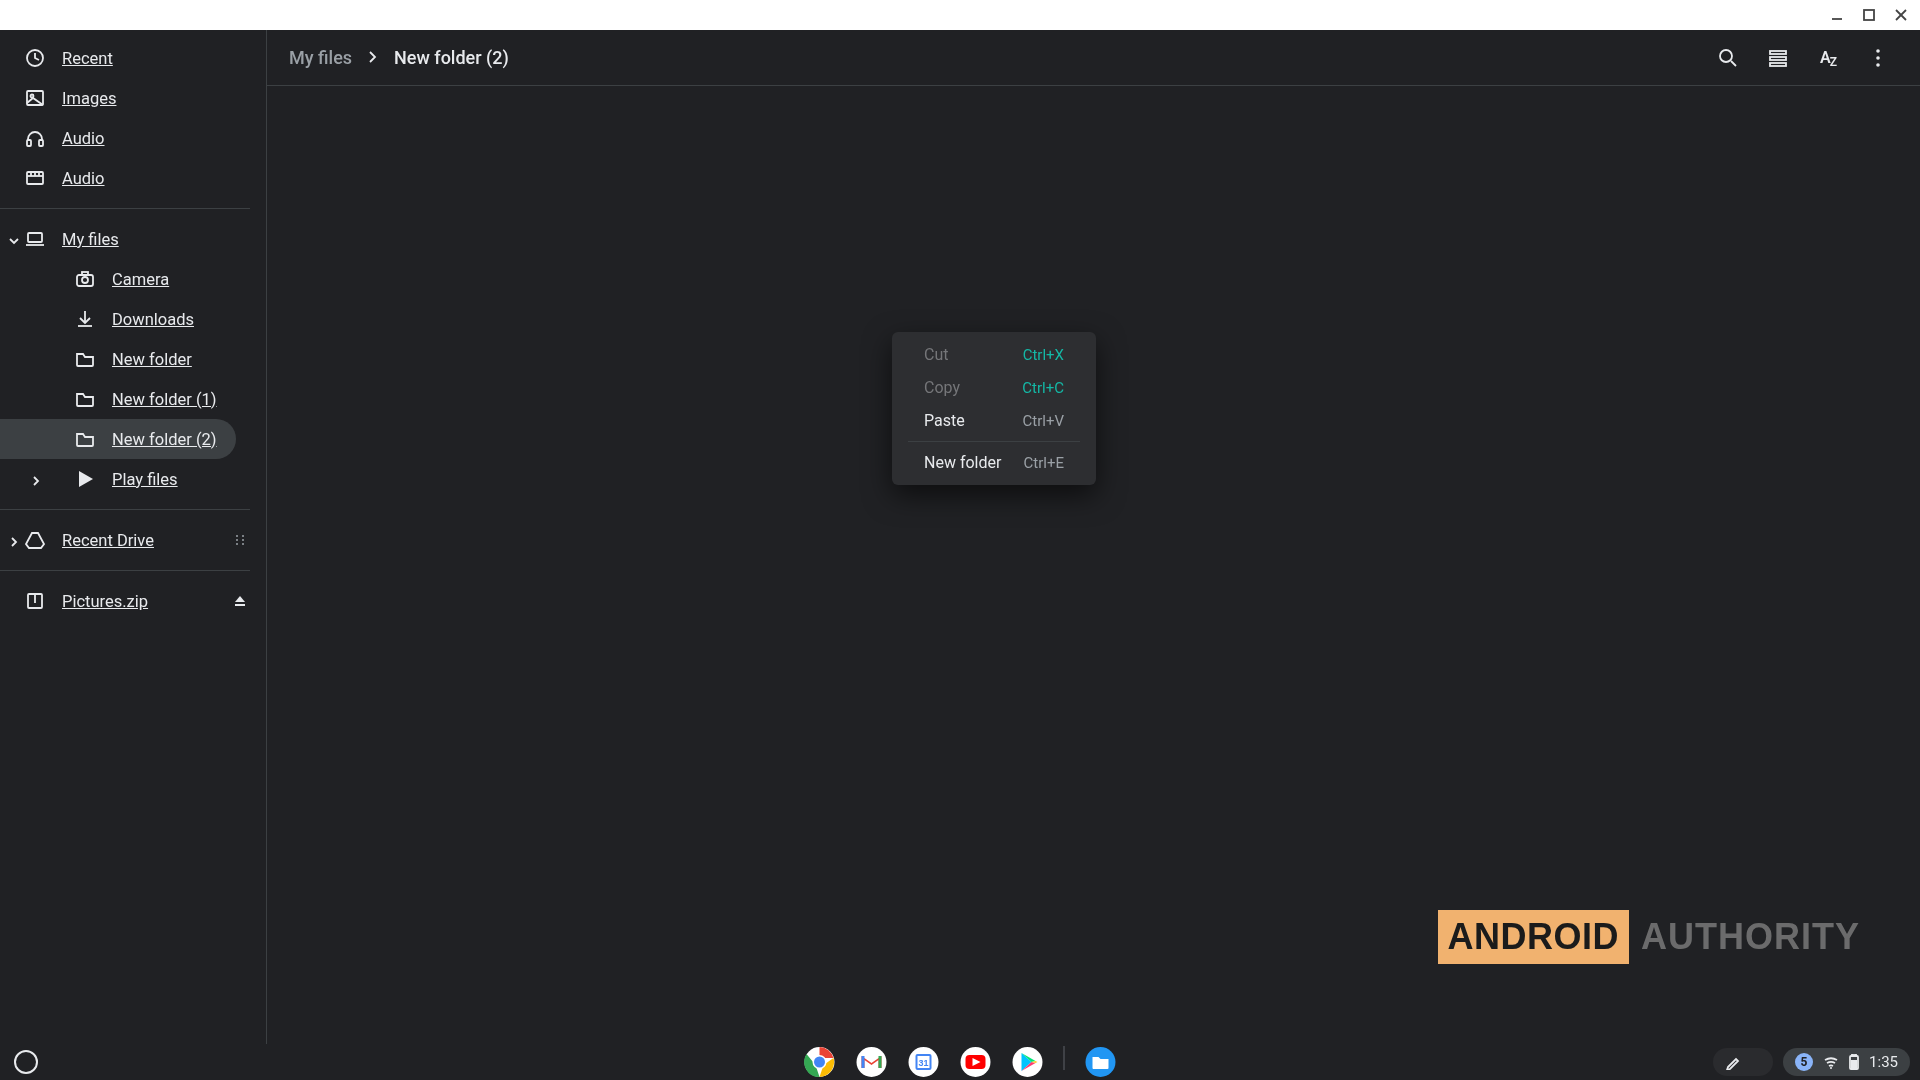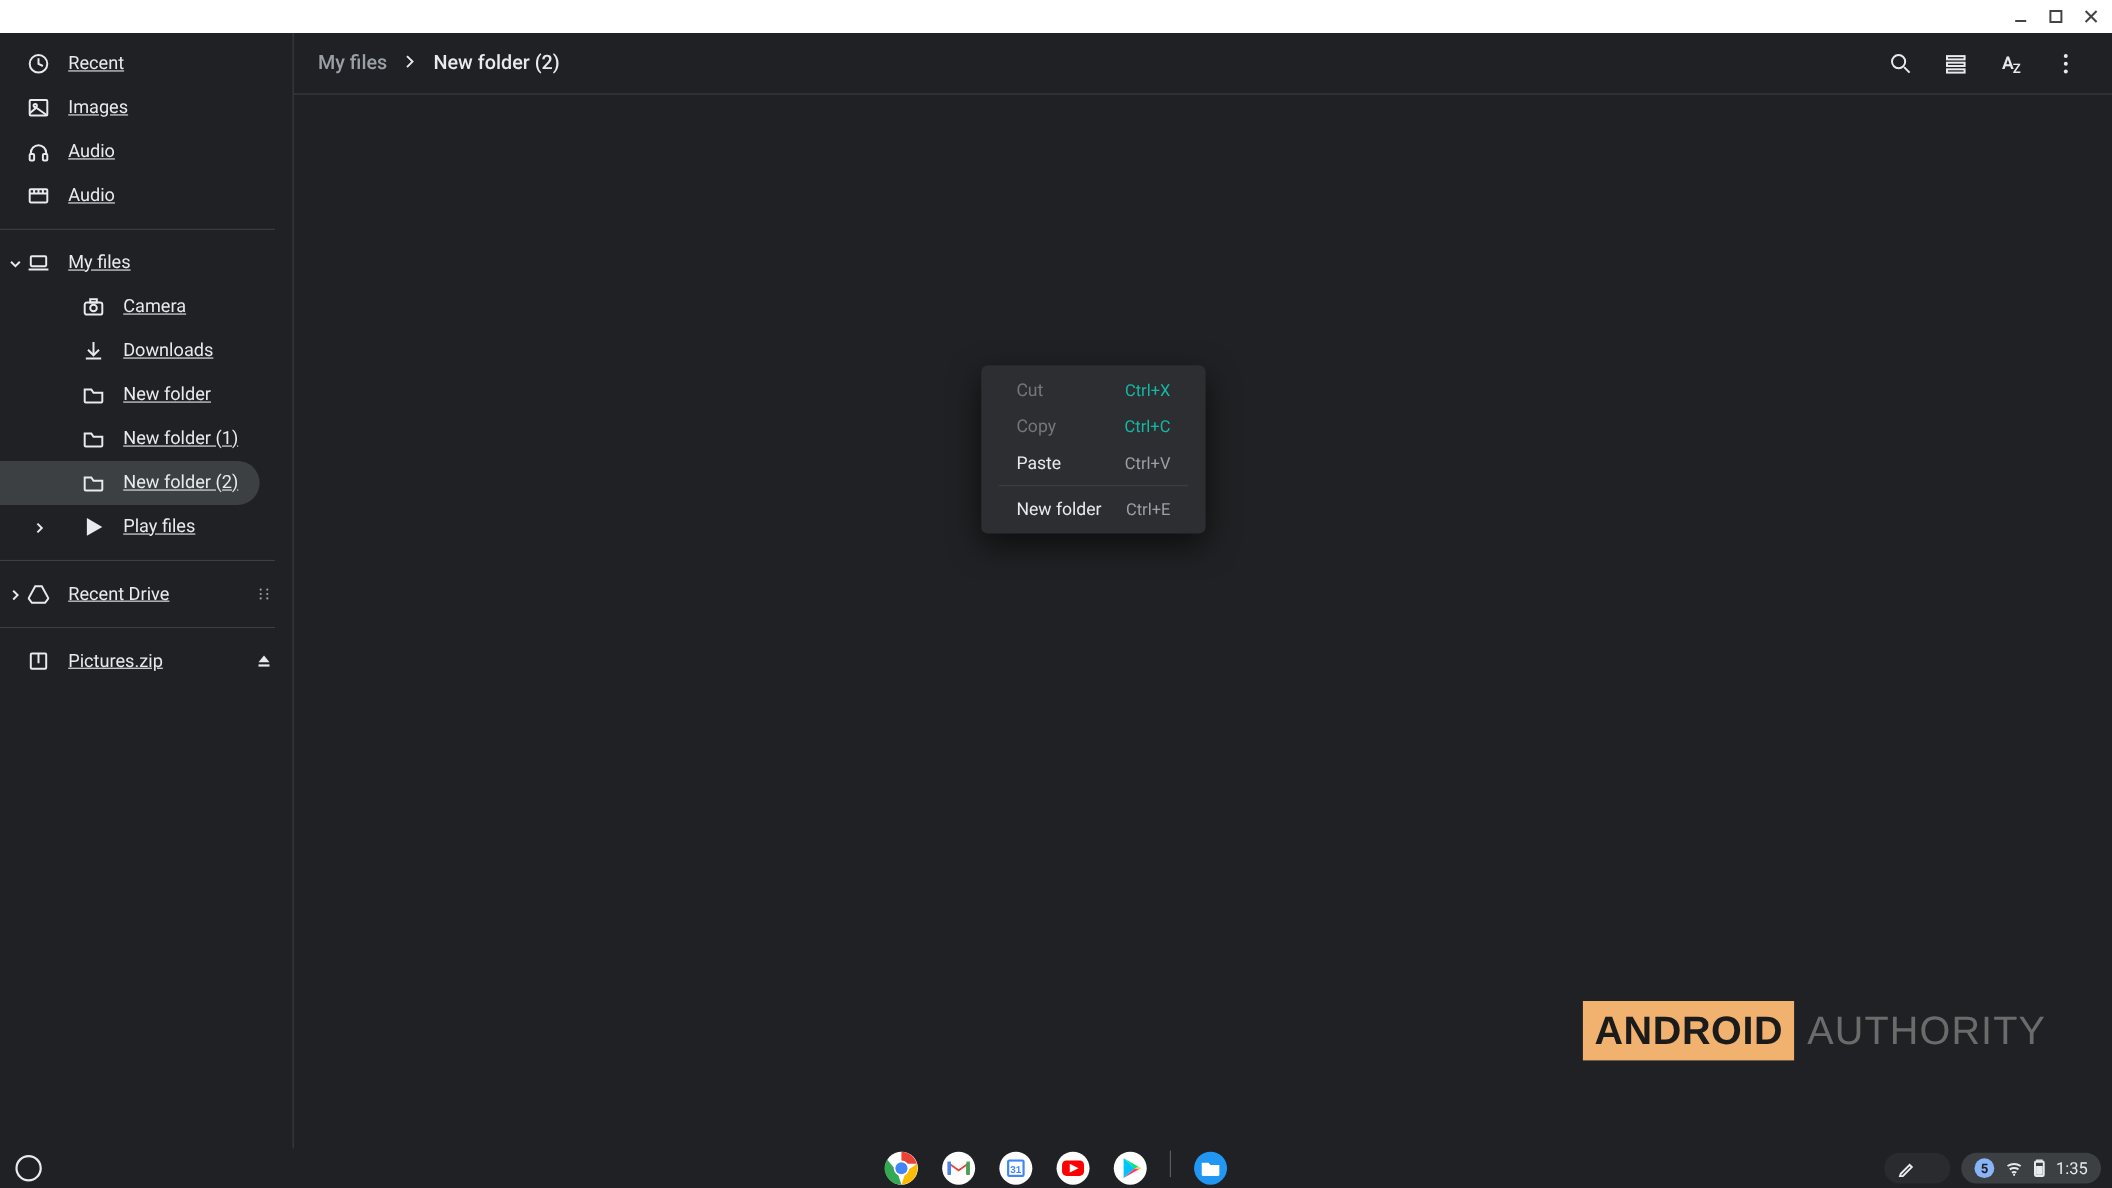--- a/index.html
+++ b/index.html
@@ -32,21 +32,21 @@
   
   .ctx { position:absolute; left:625px; top:246px; width:204px; background:#2d2e31; border-radius:6px; box-shadow:0 10px 28px rgba(0,0,0,.6); padding:6px 16px; }
   .ctx-item { height:33px; display:flex; align-items:center; justify-content:space-between; padding:0 16px; font-size:16px; cursor:pointer; color:#e8eaed; }
   .ctx-item.disabled { color:#757679; cursor:default; }
   .ctx-item .kbd { color:#9aa0a6; font-size:15px; }
   .ctx-item.disabled .kbd { color:#14b8a6; }
   .ctx-sep { height:1px; background:#3c4043; margin:4px 0; }
   
   .watermark { position:absolute; right:60px; bottom:80px; display:flex; align-items:center; gap:12px; opacity:.95; }
   .watermark .wm1 { background:#fdba74; color:#1b1b1b; font-weight:800; letter-spacing:.5px; padding:6px 10px; font-size:36px; font-family:Arial,sans-serif; }
-  .watermark .wm2 { color:#707070; font-weight:400; letter-spacing:1px; font-size:36px; font-family:Arial,sans-serif; }
+  .watermark .wm2 { color:#707070; font-weight:700; letter-spacing:1px; font-size:36px; font-family:Arial,sans-serif; }
   
   .shelf { position:absolute; left:0; right:0; bottom:0; height:36px; display:flex; align-items:center; padding:0 8px; }
   .launcher { width:24px; height:24px; border:2px solid #e8eaed; border-radius:50%; cursor:pointer; margin-left:6px; }
   .shelf-center { position:absolute; left:50%; transform:translateX(-50%); display:flex; align-items:flex-start; gap:20px; }
   .shelf-app { width:32px; height:32px; border-radius:50%; cursor:pointer; display:flex; align-items:center; justify-content:center; position:relative; }
   .shelf-app.active::after { content:""; position:absolute; bottom:-5px; width:12px; height:2.5px; background:#e8eaed; border-radius:2px; }
   .shelf-sep { width:1px; height:24px; background:#5f6368; }
   .tray { position:absolute; right:10px; display:flex; align-items:center; gap:10px; }
   .pill { background:#3c4043; border-radius:18px; height:28px; display:flex; align-items:center; padding:0 12px; gap:10px; cursor:pointer; }
   .pill .clock { font-size:15px; }

